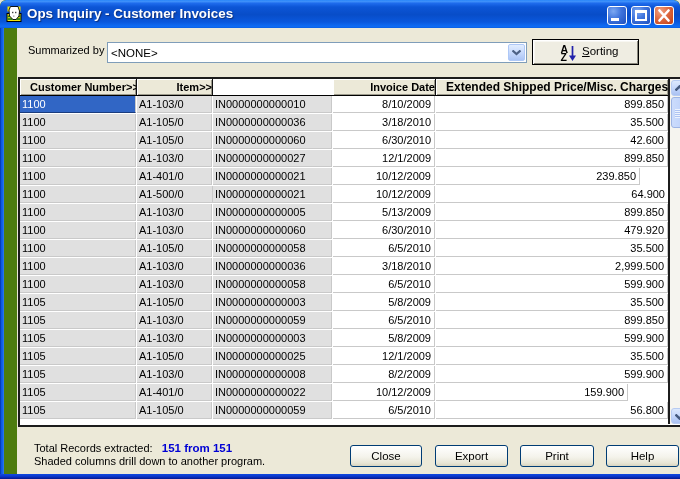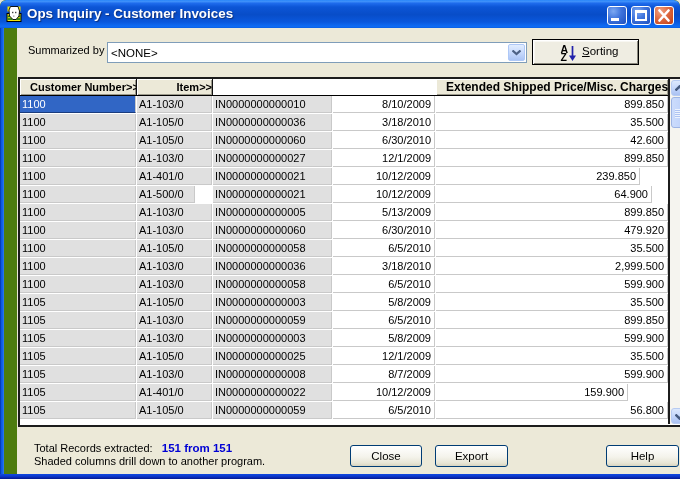--- a/index.html
+++ b/index.html
@@ -103,20 +103,21 @@
         <text x="27.5" y="13" font-family="Liberation Sans, sans-serif" font-size="10.5" font-weight="bold" fill="#000">A</text>
         <text x="27.5" y="21" font-family="Liberation Sans, sans-serif" font-size="10.5" font-weight="bold" fill="#000">Z</text>
         <path d="M39.5 6 L39.5 16" stroke="#2222AA" stroke-width="1.7"></path>
         <path d="M36 15.5 L43 15.5 L39.5 21 Z" fill="#2222AA"></path>
       </svg>
       <div class="sorttxt"><u>S</u>orting</div>
     </div>
     <div class="grid">
       <div class="hcell" style="left:0;width:117px">Customer Number&gt;&gt;</div>
       <div class="hcell" style="left:117px;width:76px">Item&gt;&gt;</div>
+      <div class="hcell" style="left:313px;width:103px">Invoice Date</div>
       <div class="hcell" style="left:416px;width:232px;border-right:none;font-size:12px">Extended Shipped Price/Misc. Charges*</div>
       <div style="position:absolute;left:0;top:16px;width:667px;height:1px;background:#000"></div>
 <div class="row" style="top:17px">
           <div class="c g sel" style="left:0;width:116px">1100</div>
           <div class="c g" style="left:117px;width:75px">A1-103/0</div>
           <div class="c g" style="left:193px;width:119px">IN0000000000010</div>
           <div class="c w r" style="left:313px;width:102px">8/10/2009</div>
           <div class="c w r" style="left:416px;width:232px">899.850</div>
         </div>
 <div class="row" style="top:35px">
@@ -142,24 +143,24 @@
         </div>
 <div class="row" style="top:89px">
           <div class="c g" style="left:0;width:116px">1100</div>
           <div class="c g" style="left:117px;width:75px">A1-401/0</div>
           <div class="c g" style="left:193px;width:119px">IN0000000000021</div>
           <div class="c w r" style="left:313px;width:102px">10/12/2009</div>
           <div class="c w r" style="left:416px;width:204px">239.850</div>
         </div>
 <div class="row" style="top:107px">
           <div class="c g" style="left:0;width:116px">1100</div>
-          <div class="c g" style="left:117px;width:58px">A1-500/0</div>
+          <div class="c g" style="left:117px;width:76px">A1-500/0</div>
           <div class="c g" style="left:193px;width:119px">IN0000000000021</div>
           <div class="c w r" style="left:313px;width:102px">10/12/2009</div>
-          <div class="c w r" style="left:416px;width:216px">64.900</div>
+          <div class="c w r" style="left:416px;width:233px">64.900</div>
         </div>
 <div class="row" style="top:125px">
           <div class="c g" style="left:0;width:116px">1100</div>
           <div class="c g" style="left:117px;width:75px">A1-103/0</div>
           <div class="c g" style="left:193px;width:119px">IN0000000000005</div>
           <div class="c w r" style="left:313px;width:102px">5/13/2009</div>
           <div class="c w r" style="left:416px;width:232px">899.850</div>
         </div>
 <div class="row" style="top:143px">
           <div class="c g" style="left:0;width:116px">1100</div>
@@ -214,21 +215,21 @@
           <div class="c g" style="left:0;width:116px">1105</div>
           <div class="c g" style="left:117px;width:75px">A1-105/0</div>
           <div class="c g" style="left:193px;width:119px">IN0000000000025</div>
           <div class="c w r" style="left:313px;width:102px">12/1/2009</div>
           <div class="c w r" style="left:416px;width:232px">35.500</div>
         </div>
 <div class="row" style="top:287px">
           <div class="c g" style="left:0;width:116px">1105</div>
           <div class="c g" style="left:117px;width:75px">A1-103/0</div>
           <div class="c g" style="left:193px;width:119px">IN0000000000008</div>
-          <div class="c w r" style="left:313px;width:102px">8/7/2009</div>
+          <div class="c w r" style="left:313px;width:102px">8/2/2009</div>
           <div class="c w r" style="left:416px;width:232px">599.900</div>
         </div>
 <div class="row" style="top:305px">
           <div class="c g" style="left:0;width:116px">1105</div>
           <div class="c g" style="left:117px;width:75px">A1-401/0</div>
           <div class="c g" style="left:193px;width:119px">IN0000000000022</div>
           <div class="c w r" style="left:313px;width:102px">10/12/2009</div>
           <div class="c w r" style="left:416px;width:192px">159.900</div>
         </div>
 <div class="row" style="top:323px">
@@ -252,14 +253,15 @@
             <svg class="chev" style="left:3px;top:5px" viewBox="0 0 9 6">
               <path d="M0.5 0.5 L4.5 4.5 L8.5 0.5" fill="none" stroke="#44597E" stroke-width="2.4"></path>
             </svg>
           </div>
       </div>
     </div>
     <div class="footer1">Total Records extracted:&nbsp;&nbsp;&nbsp;<b>151 from 151</b></div>
     <div class="footer2">Shaded columns drill down to another program.</div>
     <div class="pbtn" style="left:418px;width:73px">Export</div>
     <div class="pbtn" style="left:333px;width:72px">Close</div>
+    <div class="pbtn" style="left:503px;width:74px">Print</div>
     <div class="pbtn" style="left:589px;width:73px">Help</div>
   </div>
 </div>
 </body></html>

